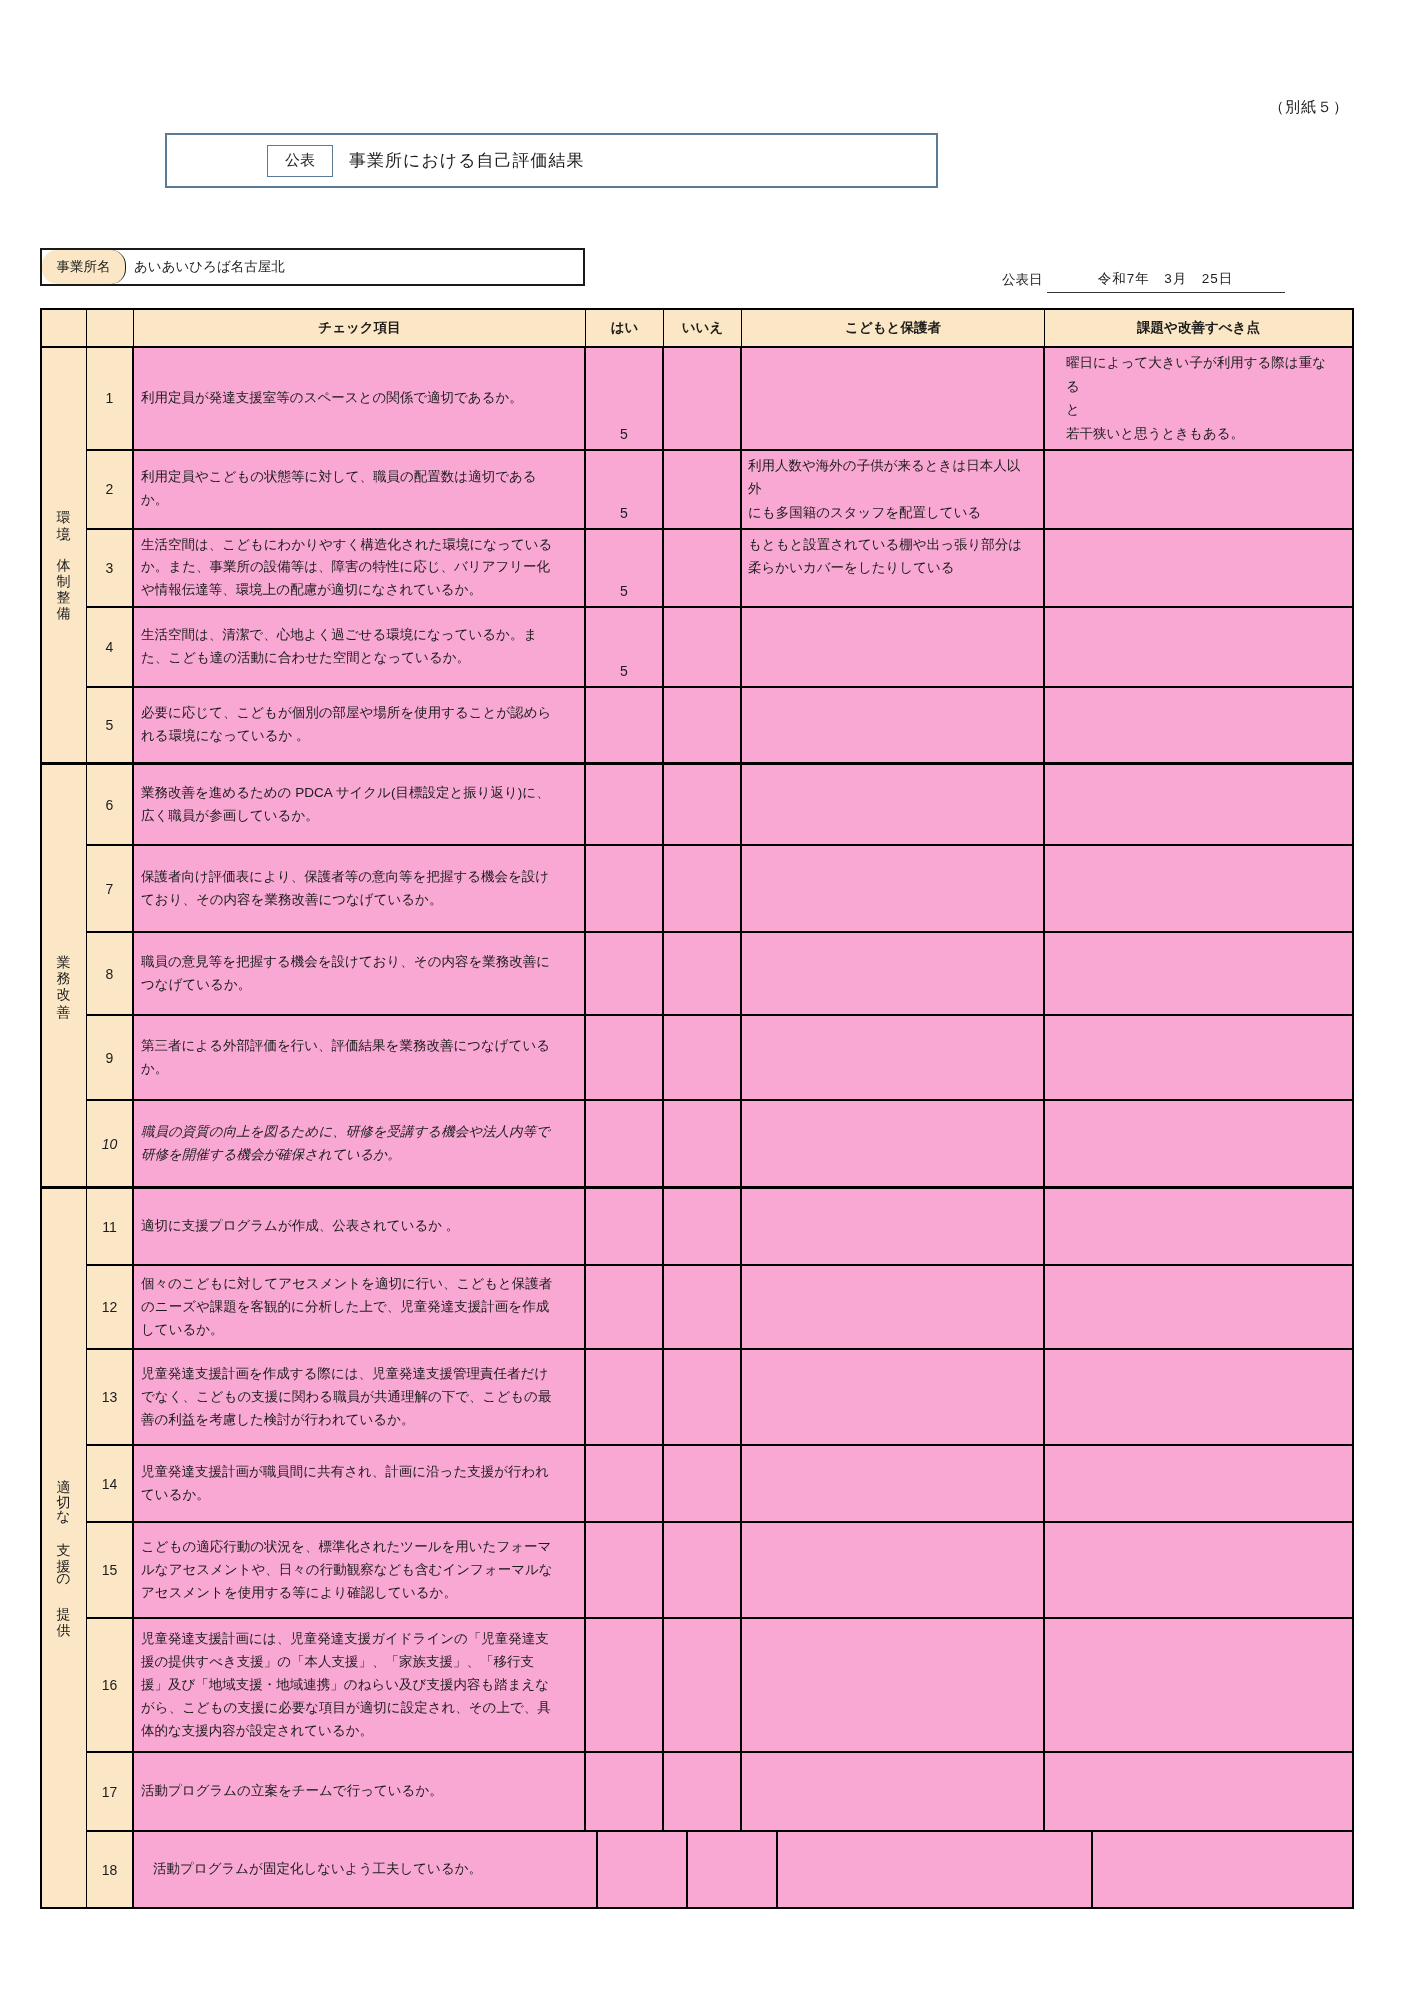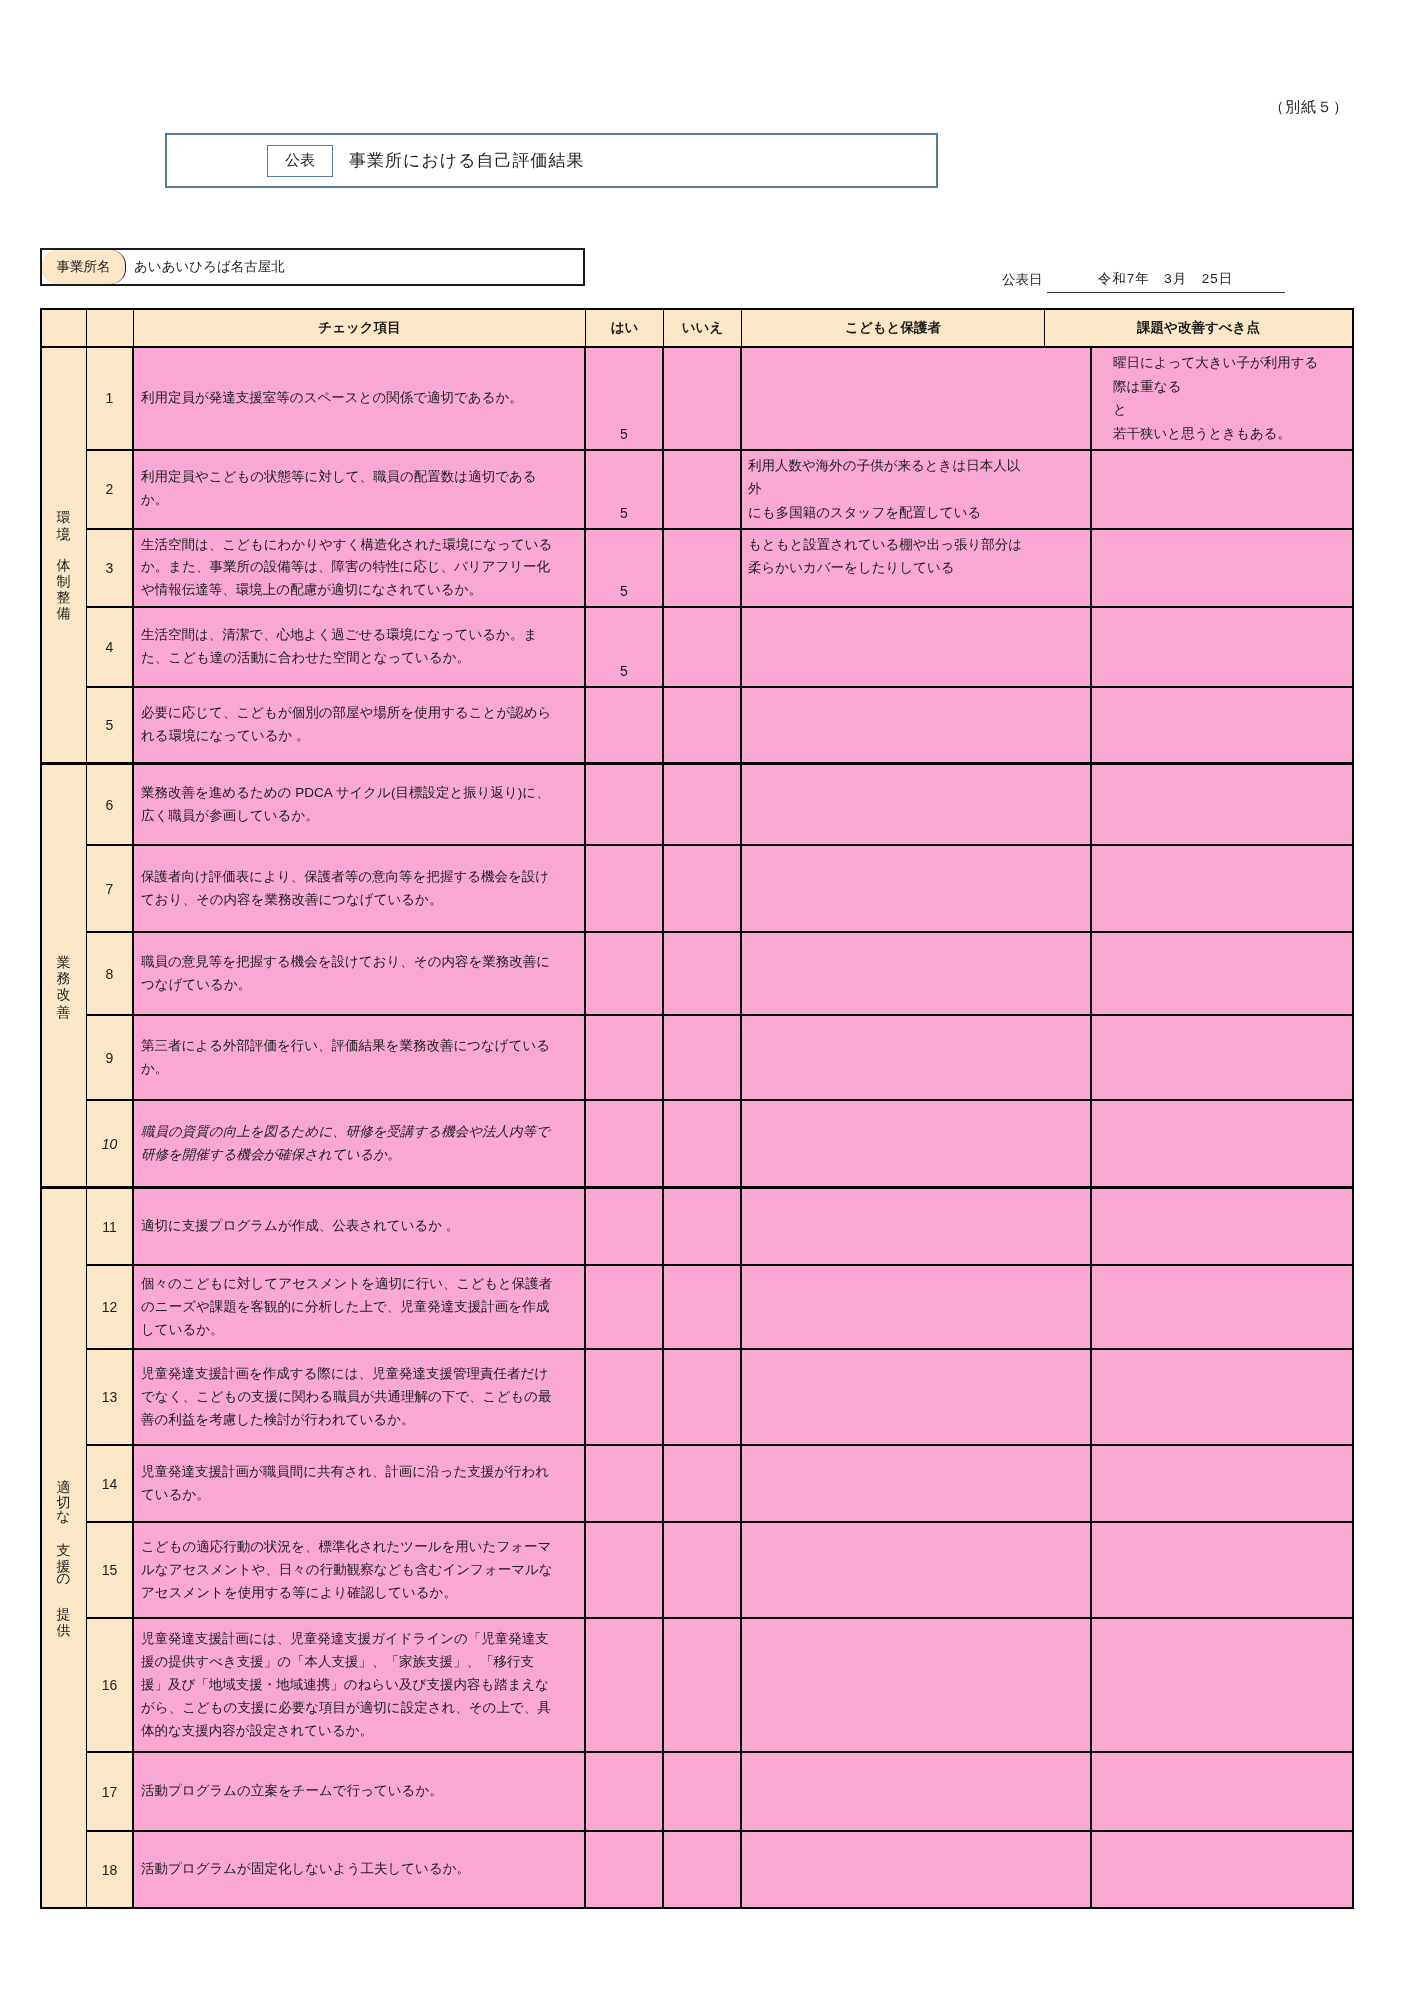--- a/index.html
+++ b/index.html
@@ -75,21 +75,21 @@
   .c-check{
     width:452px;display:flex;align-items:center;
     padding:4px 6px 4px 7px;white-space:pre-line;line-height:1.7;
   }
   .c-yes{
     width:78px;display:flex;align-items:flex-end;justify-content:center;
     padding-bottom:7px;font-size:14px;
   }
   .c-no{width:78px;}
   .c-dev{
-    width:350px;padding:3px 6px;white-space:pre-line;line-height:1.75;
+    width:303px;padding:3px 6px;white-space:pre-line;line-height:1.75;
   }
   .c-iss{
     flex:1;border-right:none;padding:3px 21px;white-space:pre-line;line-height:1.75;
   }
 </style>
 </head>
 <body>
 
 <div class="page" style="--beige: #fbe7c5; --title-border: #5b7b95;">
 
@@ -295,21 +295,21 @@
               <div class="c c-iss"></div>
             </div>
             <div class="trow" style="min-height: 77px;">
               <div class="c c-num">17</div>
               <div class="c c-check">活動プログラムの立案をチームで行っているか。</div>
               <div class="c c-yes"></div>
               <div class="c c-no"></div>
               <div class="c c-dev"></div>
               <div class="c c-iss"></div>
             </div>
-            <div class="trow" style="min-height: 75px;">
+            <div class="trow" style="min-height: 75px; gap: 12px;">
               <div class="c c-num">18</div>
               <div class="c c-check">活動プログラムが固定化しないよう工夫しているか。</div>
               <div class="c c-yes"></div>
               <div class="c c-no"></div>
               <div class="c c-dev"></div>
               <div class="c c-iss"></div>
             </div>
           </div>
         </div>
       </div>

